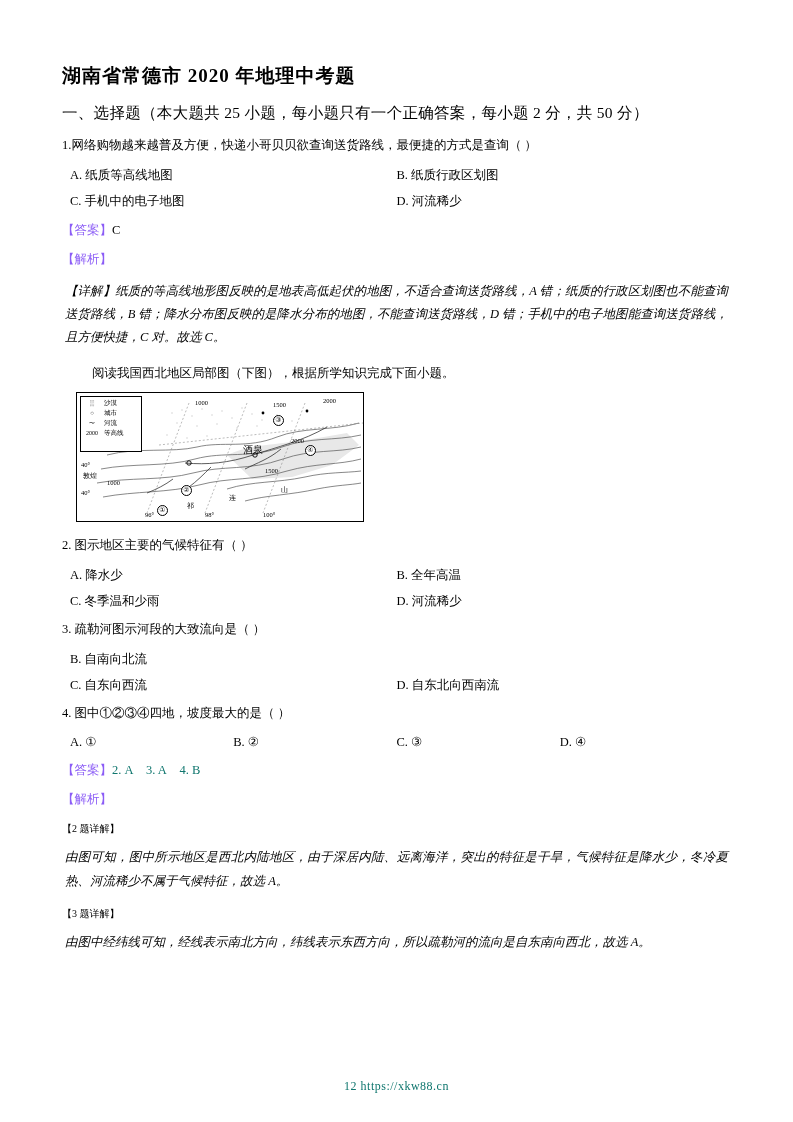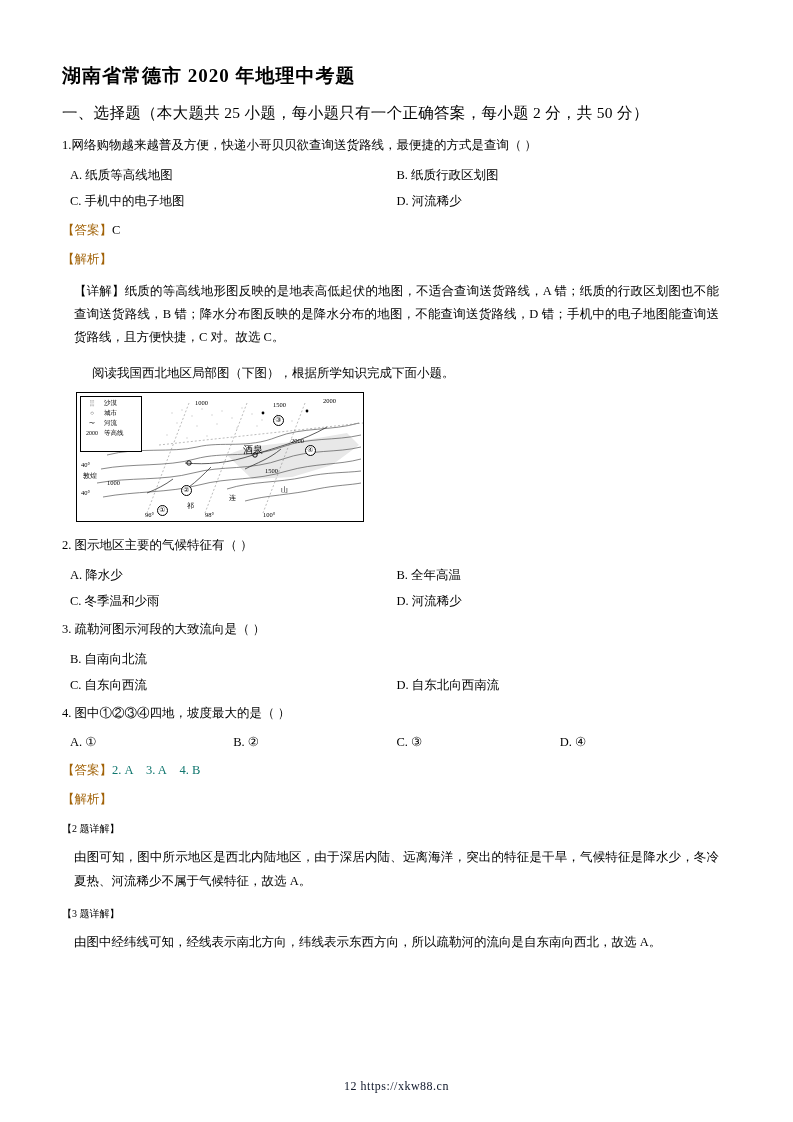--- a/index.html
+++ b/index.html
@@ -50,38 +50,39 @@
   }
   .opt-row.four > div {
     flex: 0 0 25%;
   }
   .answer-line {
     color: #1f6fd0;
     font-size: 12.5px;
     margin: 12px 0;
   }
   .answer-line .tag {
-    color: #a16207;
+    color: #8b5cf6;
   }
   .answer-line .val {
     color: #000000;
   }
   .answer-line .val-blue {
     color: #0f766e;
   }
   .detail-head {
     font-size: 10px;
     margin: 14px 0 10px 0;
     font-weight: normal;
   }
   .para {
     font-size: 12.5px;
     line-height: 1.85;
-    margin: 6px 12px;
+    margin: 6px 3px;
     text-align: justify;
+    font-style: italic;
   }
   .reading-intro {
     font-size: 12.5px;
     margin: 16px 0 10px 0;
     text-indent: 2.4em;
   }
   
   .figure {
     margin: 6px 0 14px 14px;
   }
@@ -139,21 +140,21 @@
     line-height: 8px;
     background: #fff;
   }
   .footer {
     position: absolute;
     left: 0;
     bottom: 28px;
     width: 100%;
     text-align: center;
     font-size: 12px;
-    color: #0f172a;
+    color: #0f766e;
     letter-spacing: 0.5px;
   }
 </style>
 </head>
 <body>
 
 <div class="page">
 
   <div class="doc-title">湖南省常德市 2020 年地理中考题</div>
 

